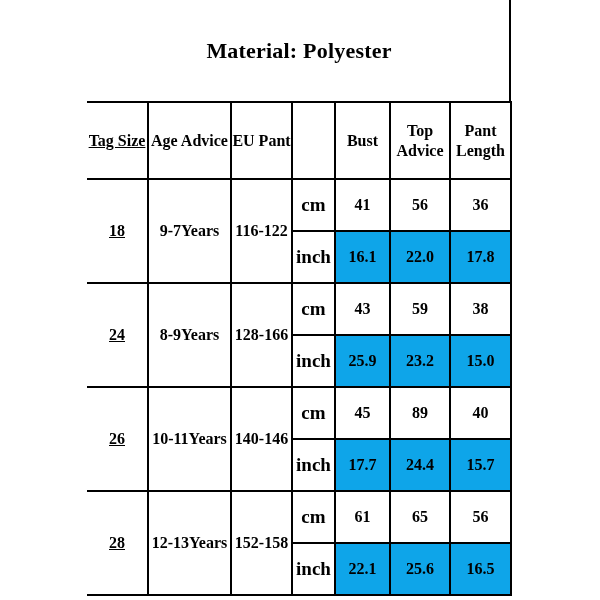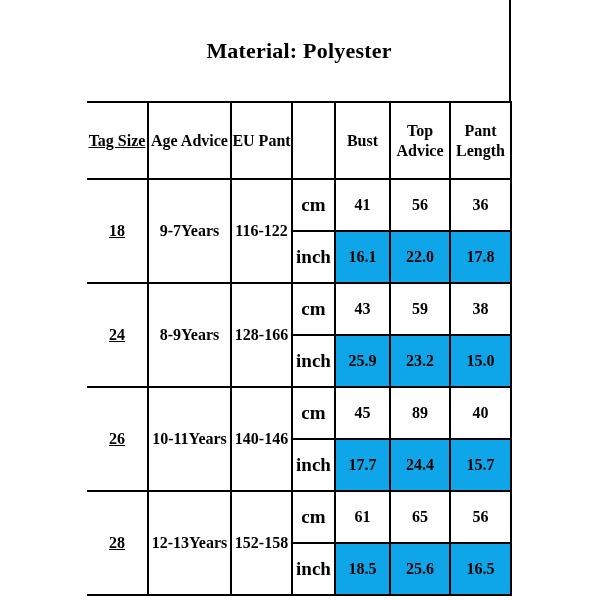--- a/index.html
+++ b/index.html
@@ -151,18 +151,18 @@
     <td class="data no-left" rowspan="2">28</td>
     <td class="data" rowspan="2">12-13Years</td>
     <td class="data" rowspan="2">152-158</td>
     <td class="data unit">cm</td>
     <td class="data">61</td>
     <td class="data">65</td>
     <td class="data">56</td>
   </tr>
   <tr>
     <td class="data unit">inch</td>
-    <td class="data gray">18.5</td>
+    <td class="data gray">22.1</td>
     <td class="data gray">25.6</td>
     <td class="data gray">16.5</td>
   </tr>
 </tbody>
   </table>
 
 </body></html>

